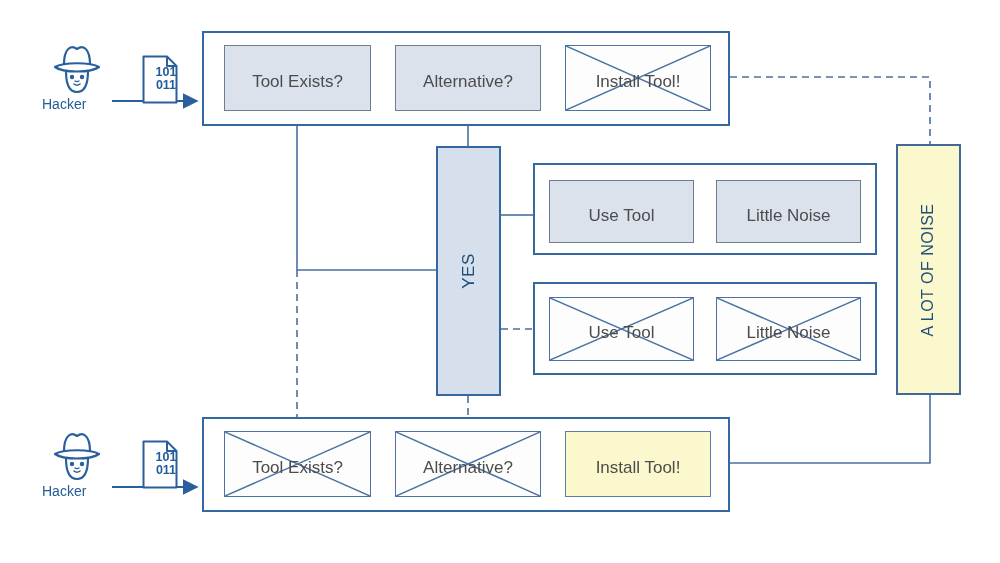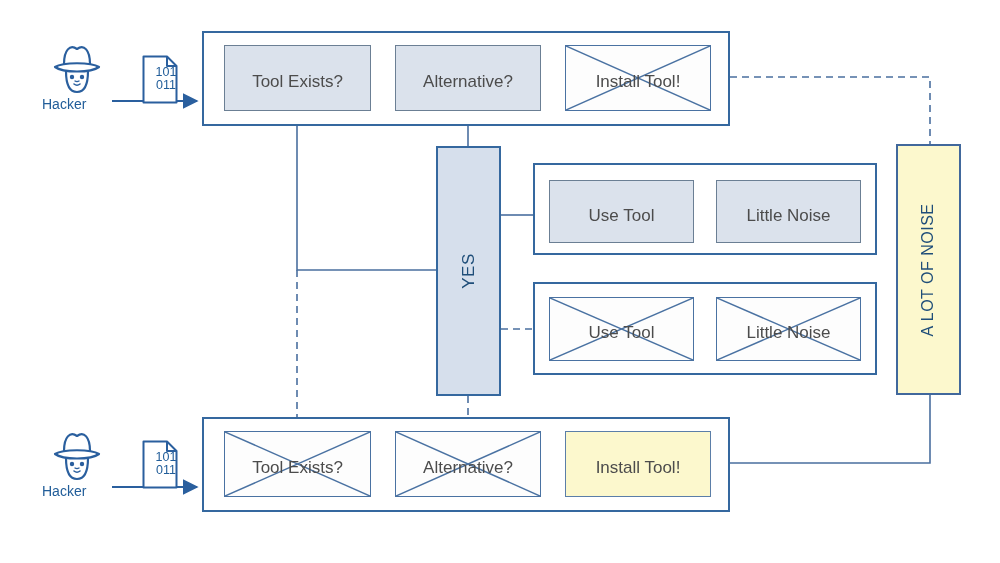--- a/index.html
+++ b/index.html
@@ -40,21 +40,21 @@
   }
   .vbox.yes .vtext   { font-size:17px; }
   .vbox.noise .vtext { font-size:16px; }
 
   
   .actor-label {
     position:absolute; width:70px; text-align:left;
     font-size:14px; color:#215d99;
   }
   .doc {
-    position:absolute; width:48px; height:49px;
+    position:absolute; width:48px; height:49px;font-weight:bold;
   }
   .doc .doc-text {
     position:absolute; left:0; top:11px; width:100%;
     text-align:center; font-size:12.5px; line-height:13px; color:#215d99;
   }
 </style>
 </head>
 <body>
 
 <div class="canvas">

